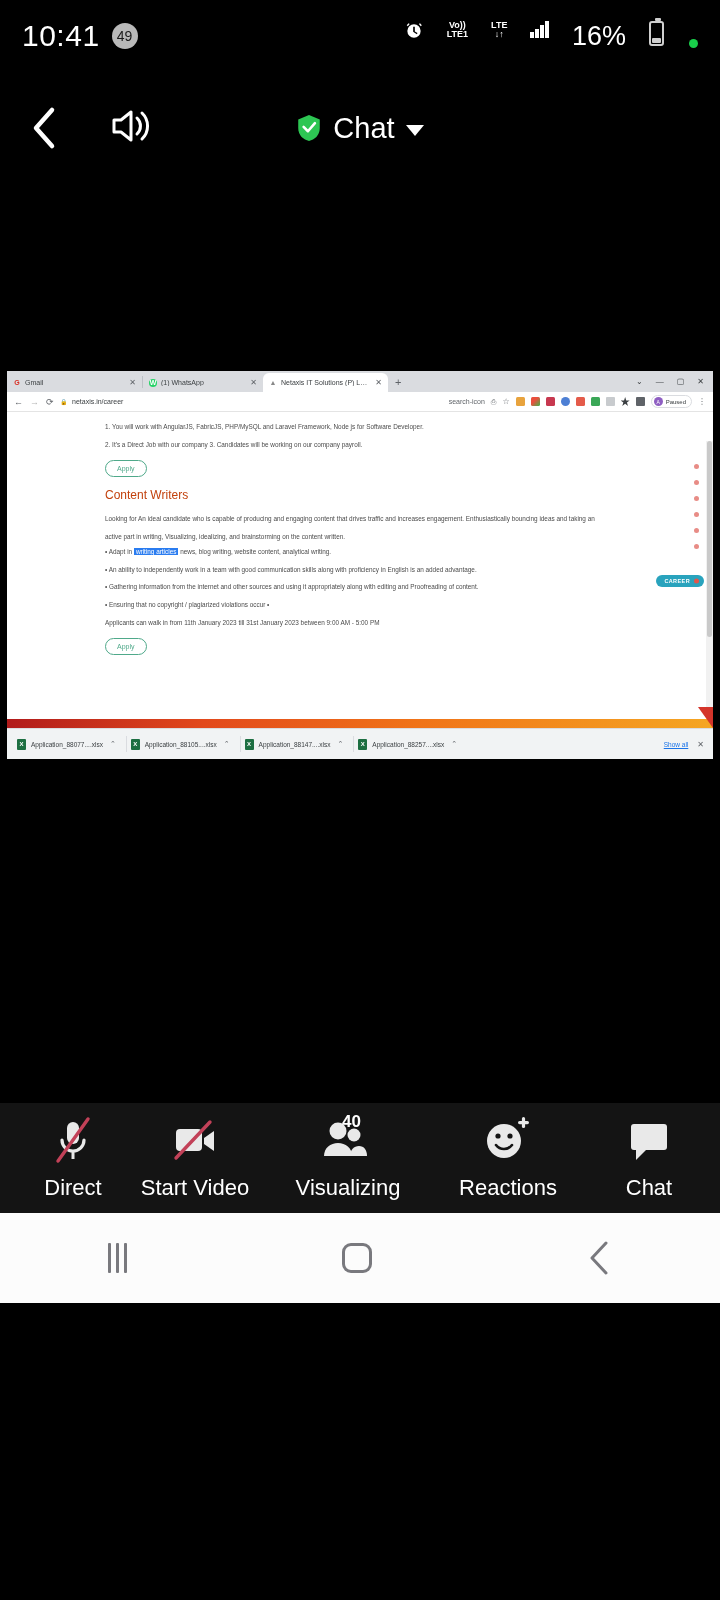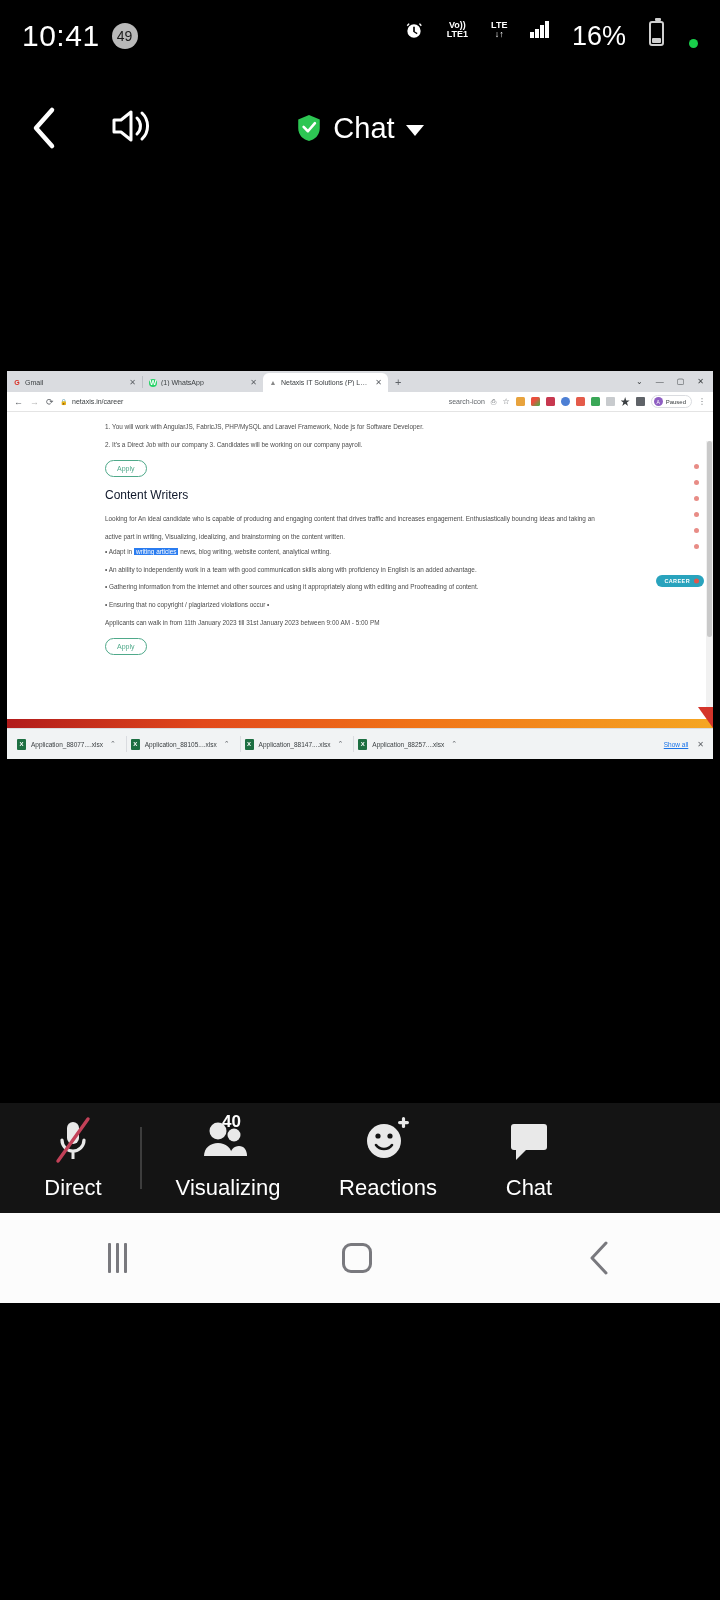--- a/index.html
+++ b/index.html
@@ -72,21 +72,21 @@
 
   .page{flex:1;background:#fff;position:relative;overflow:hidden;}
   .site-nav{height:29px;background:#232323;display:flex;align-items:center;padding:0 12px;}
   .brand{color:#f0423a;font-size:17px;font-weight:700;letter-spacing:.4px;}
   .site-menu{margin-left:auto;display:flex;gap:17px;font-size:7.5px;color:#fff;letter-spacing:.3px;font-weight:600;}
   .site-menu .active{color:#e8554a;}
 
   .content{padding:10px 24px 0 98px;position:relative;}
   .jline{font-size:6.4px;color:#4b4b4b;line-height:1.5;margin-bottom:8px;}
   .apply{display:inline-block;border:1px solid #4fa98a;color:#4fa98a;border-radius:13px;font-size:7px;padding:4px 11px;margin:3px 0 11px;}
-  .jtitle{font-size:12px;color:#0f172a;font-weight:400;margin-bottom:10px;}
+  .jtitle{font-size:12px;color:#c2410c;font-weight:400;margin-bottom:10px;}
   .jpara{font-size:6.4px;color:#4b4b4b;line-height:2.1;margin-bottom:4px;}
   .jbullet{font-size:6.4px;color:#4b4b4b;line-height:1.5;margin-bottom:8px;}
   .hl{background:#2a7cf0;color:#fff;padding:0 2px;}
 
   .dotnav{position:absolute;right:14px;top:52px;display:flex;flex-direction:column;gap:11px;align-items:center;}
   .dotnav i{width:5px;height:5px;border-radius:50%;background:#e88c86;display:block;}
   .careertag{position:absolute;right:9px;top:163px;background:#29a3bd;color:#fff;font-size:5.5px;padding:3px 14px 3px 8px;border-radius:8px;letter-spacing:.4px;font-weight:600;}
   .careertag:after{content:"";position:absolute;right:5px;top:50%;transform:translateY(-50%);width:5px;height:5px;border-radius:50%;background:#e2554b;}
 
   .pgscroll{position:absolute;right:0;top:29px;bottom:0;width:7px;background:#f1f1f1;}
@@ -320,20 +320,28 @@
   <div class="toolbar">
     <div class="tool">
       <svg width="46" height="50" viewBox="0 0 46 50">
         <rect x="17" y="6" width="12" height="22" rx="6" fill="#e9e9e9"></rect>
         <path d="M12 24a11 11 0 0022 0" fill="none" stroke="#e9e9e9" stroke-width="3.2" stroke-linecap="round"></path>
         <rect x="21.5" y="34" width="3" height="9" fill="#e9e9e9"></rect>
         <line x1="8" y1="45" x2="38" y2="3" stroke="#c24158" stroke-width="3.4" stroke-linecap="round"></line>
       </svg>
       <span class="tlbl">Direct</span>
     </div>
+    <div class="tool">
+      <svg width="52" height="50" viewBox="0 0 52 50">
+        <rect x="7" y="13" width="26" height="22" rx="4" fill="#e9e9e9"></rect>
+        <path d="M35 22l10-7v20l-10-7z" fill="#e9e9e9"></path>
+        <line x1="7" y1="42" x2="41" y2="6" stroke="#c24158" stroke-width="3.4" stroke-linecap="round"></line>
+      </svg>
+      <span class="tlbl">Start Video</span>
+    </div>
     <div class="tbdiv"></div>
     <div class="tool wide">
       <svg width="56" height="50" viewBox="0 0 56 50">
         <circle cx="18" cy="15" r="8.5" fill="#e9e9e9"></circle>
         <circle cx="34" cy="19" r="6.5" fill="#e9e9e9"></circle>
         <path d="M4 40c0-8 6.5-13 14-13s14 5 14 13z" fill="#e9e9e9"></path>
         <path d="M30 40c0-6 4-10 9-10s8 4 8 10z" fill="#e9e9e9"></path>
       </svg>
       <span class="badge">40</span>
       <span class="tlbl">Visualizing</span>

